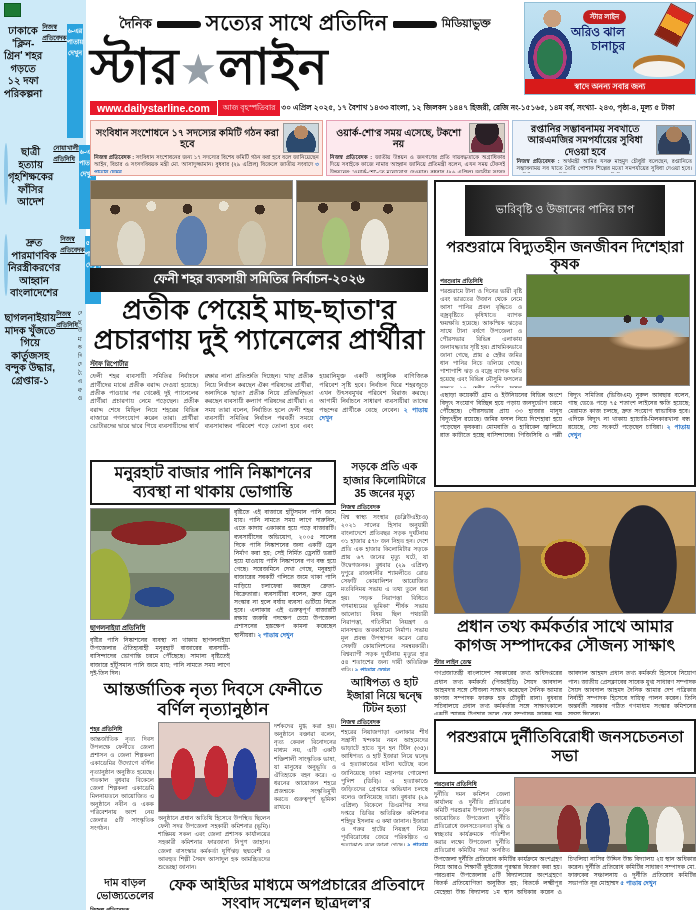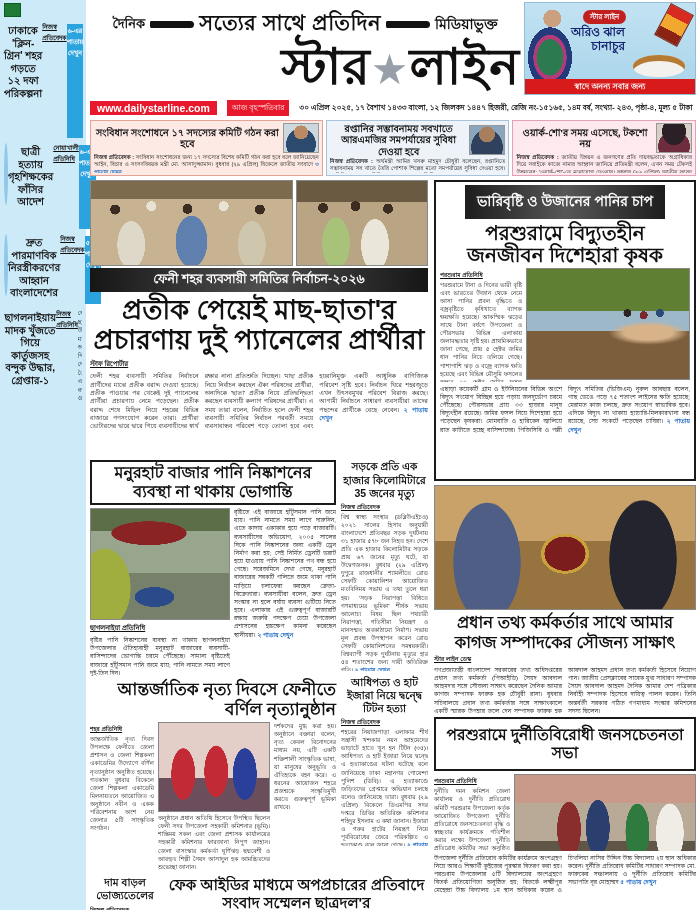--- a/index.html
+++ b/index.html
@@ -21,38 +21,38 @@
 
   
   .main { flex:1; padding:2px 4px 0 4px; display:flex; flex-direction:column; }
 
   .masthead { display:flex; gap:4px; height:95px; }
   .mast-left { flex:1; padding-top:5px; }
   .tagline-row { display:flex; align-items:center; justify-content:center; gap:5px; }
   .daily { font-size:13px; font-weight:bold; }
   .swoosh { height:7px; width:44px; background:#121212; border-radius:4px 10px 10px 4px; }
   .tagline { font-size:21px; font-weight:bold; letter-spacing:0.5px; }
-  .media { font-size:14px; font-weight:bold; }
-  .logo-row { text-align:right; font-weight:bold; font-size:50px; line-height:1.0; letter-spacing:1px; }
+  .media { font-size:11px; font-weight:bold; }
+  .logo-row { text-align:left; font-weight:bold; font-size:50px; line-height:1.0; letter-spacing:1px; }
   .logo-star { color:#97a0a8; font-size:42px; }
 
   .ad { width:172px; height:93px; background:linear-gradient(180deg,#c2e2f2,#a8d4ea); border:1px solid #93bfd6; display:flex; flex-direction:column; position:relative; overflow:hidden; }
   .ad-main { flex:1; position:relative; }
   .ad-child { position:absolute; left:2px; top:4px; width:46px; height:72px;
       background: radial-gradient(circle 9px at 55% 16%, #caa07e 98%, transparent),
                   radial-gradient(ellipse 22px 30px at 50% 70%, #2c7a4f 60%, #b13b7a 61% 75%, #243a7a 76% 100%, transparent);
   }
   .ad-brand { position:absolute; top:7px; left:58px; background:#c21f1f; color:#fff; font-size:7px; font-weight:bold; padding:1px 7px; border-radius:7px; }
   .ad-product { position:absolute; top:22px; left:38px; width:62px; color:#14246e; font-weight:bold; font-size:12px; line-height:1.2; text-align:right; }
   .ad-packet { position:absolute; right:8px; top:4px; width:26px; height:36px; transform:rotate(28deg);
       background:linear-gradient(180deg,#d62b1e 0 30%, #f2a72e 30% 70%, #8a2313 70% 100%); border:1px solid #7a1d10; }
   .ad-bowl { position:absolute; right:10px; bottom:2px; width:52px; height:22px; border-radius:50% 50% 45% 45%; background:#f4f2ee; box-shadow:inset 0 6px 0 #b57a33; }
   .ad-slogan { height:15px; background:#d81a1a; color:#fff; font-size:8px; font-weight:bold; text-align:center; line-height:15px; }
 
-  .dateline { display:flex; align-items:center; gap:10px; height:18px; margin:2px 0 3px; }
+  .dateline { display:flex; align-items:center; gap:1px; height:18px; margin:2px 0 3px; }
   .web-box { background:#e8192c; color:#fff; font-weight:bold; font-size:10.5px; padding:1px 7px; }
   .day-box { background:#e8192c; color:#fff; font-size:7.5px; padding:2px 5px; }
   .date-text { font-size:7.4px; font-weight:bold; white-space:nowrap; overflow:hidden; }
 
   .top-strip { display:flex; gap:3px; height:56px; margin-bottom:4px; }
   .top-box { padding:2px 3px; display:flex; flex-direction:column; overflow:hidden; }
   .tb1 { flex:1.28; background:#fdeae5; border:1px solid #e7a297; }
   .tb2 { flex:1; background:#eef3fa; border:1px solid #a9c3dd; }
   .tb3 { flex:1; background:#fde9ee; border:1px solid #e5a0b5; }
   .tb-head { display:flex; gap:2px; align-items:center; }
@@ -78,42 +78,42 @@
   .mid-left { width:246px; }
   .mid-right { flex:1; }
 
   .monu-box { border:2px solid #1a1a1a; padding:2px; font-weight:bold; font-size:16px; line-height:1.15; text-align:center; }
   .monu-flex { display:flex; gap:4px; margin-top:3px; height:168px; overflow:hidden; }
   .monu-left { width:140px; display:flex; flex-direction:column; }
   .monu-photo { width:140px; height:112px; }
   .monu-left .byline { margin-top:2px; }
   .col-body { font-size:6px; line-height:1.36; text-align:justify; overflow:hidden; flex:1; }
 
-  .dance-title { font-weight:bold; font-size:17px; text-align:right; line-height:1.15; margin-top:4px; }
+  .dance-title { font-weight:bold; font-size:17px; text-align:center; line-height:1.15; margin-top:4px; }
   .dance-flex { display:flex; gap:4px; margin-top:3px; height:150px; overflow:hidden; }
   .dance-left { width:64px; display:flex; flex-direction:column; }
   .dance-midcol { width:112px; display:flex; flex-direction:column; }
   .dance-photo { width:112px; height:90px; }
   .dance-right { flex:1; }
 
   .small-title { font-weight:bold; font-size:10.5px; line-height:1.25; text-align:center; }
   .small-byline { font-size:5.9px; font-weight:bold; text-decoration:underline; margin:2px 0 1px; }
   .small-body { font-size:5.9px; line-height:1.37; text-align:justify; overflow:hidden; }
 
   .bottom-row { display:flex; gap:5px; margin-top:4px; flex:1; overflow:hidden; }
   .oil-col { width:70px; display:flex; flex-direction:column; }
   .fake-col { flex:1; display:flex; flex-direction:column; }
   .fake-title { font-weight:bold; font-size:15px; line-height:1.18; text-align:center; }
   .fake-flex { display:flex; gap:4px; margin-top:3px; flex:1; overflow:hidden; }
   .fake-leftcol { width:84px; display:flex; flex-direction:column; }
 
   
   .flood-box { border:2px solid #1a1a1a; padding:3px 4px 2px; display:flex; flex-direction:column; }
-  .flood-kicker { width:80%; margin:0 auto; background:linear-gradient(90deg,#1d1d1d,#575757 50%,#1d1d1d); color:#fff; font-weight:bold; font-size:14px; text-align:center; padding:5px 0; }
-  .flood-title { font-size:20px; font-weight:bold; text-align:center; line-height:1.12; margin:3px 6px 1px; }
+  .flood-kicker { width:80%; margin:0 auto; background:linear-gradient(90deg,#1d1d1d,#575757 50%,#1d1d1d); color:#fff; font-weight:normal; font-size:11px; text-align:center; padding:16px 0; }
+  .flood-title { font-size:15px; font-weight:bold; text-align:center; line-height:1.12; margin:3px 6px 1px; }
   .flood-mid { display:flex; gap:4px; height:114px; overflow:hidden; }
   .flood-leftcol { width:82px; display:flex; flex-direction:column; }
   .flood-photo { flex:1; height:112px; }
   .flood-bottom { column-count:2; column-gap:6px; font-size:6px; line-height:1.36; text-align:justify; height:92px; overflow:hidden; margin-top:3px; }
 
   .handshake-photo { height:160px; margin-top:4px; }
   .cio-title { font-size:16.5px; font-weight:bold; text-align:center; line-height:1.18; margin-top:3px; }
   .cio-body { column-count:2; column-gap:6px; font-size:6px; line-height:1.36; text-align:justify; height:60px; overflow:hidden; margin-top:1px; }
 
   .anti-box { border:2px solid #1a1a1a; padding:7px; font-weight:bold; font-size:15.5px; line-height:1.18; text-align:center; margin-top:4px; }
@@ -282,40 +282,40 @@
         <div class="tb-head">
           <div class="tb-title">সংবিধান সংশোধনে ১৭ সদস্যের কমিটি গঠন করা হবে</div>
           <div class="tb-photo f-man1"></div>
         </div>
         <div class="tb-body">
           <span class="tb-byline">নিজস্ব প্রতিবেদক :</span>
           <span>সংবিধান সংশোধনের জন্য ১৭ সদস্যের বিশেষ কমিটি গঠন করা হবে বলে জানিয়েছেন আইন, বিচার ও সংসদবিষয়ক মন্ত্রী মো. আসাদুজ্জামান। বুধবার (২৯ এপ্রিল) বিকেলে জাতীয় সংবাদে</span>
           <span class="more">৩ পাতায় দেখুন</span>
         </div>
       </div>
+      <div class="top-box tb3">
+        <div class="tb-head">
+          <div class="tb-title">ওয়ার্ক-শো'র সময় এসেছে, টকশো নয়</div>
+          <div class="tb-photo f-woman"></div>
+        </div>
+        <div class="tb-body">
+          <span class="tb-byline">নিজস্ব প্রতিবেদক :</span>
+          <span>জাতীয় উন্নয়ন ও জনগণের প্রতি দায়বদ্ধতাকে অগ্রাধিকার দিয়ে সবাইকে কাজে নামার আহ্বান জানিয়ে প্রতিমন্ত্রী বলেন, এখন সময় টেকসই উন্নয়নের; 'ওয়ার্ক-শো'-তে মনোযোগ দেওয়ার। বুধবার (২৬ এপ্রিল) জাতীয় সংসদ অধিবেশনে প্রশ্নোত্তর পর্বে</span>
+          
+        </div>
+      </div>
       <div class="top-box tb2">
         <div class="tb-head">
           <div class="tb-title">রপ্তানির সম্ভাবনাময় সবখাতে আরএমজির সমপর্যায়ের সুবিধা দেওয়া হবে</div>
           <div class="tb-photo f-man2"></div>
         </div>
         <div class="tb-body">
           <span class="tb-byline">নিজস্ব প্রতিবেদক :</span>
           <span>অর্থমন্ত্রী আমির খসরু মাহমুদ চৌধুরী বলেছেন, রপ্তানিতে সম্ভাবনাময় সব খাতে তৈরি পোশাক শিল্পের মতো সমপর্যায়ের সুবিধা দেওয়া হবে। সংশ্লিষ্টদের সঙ্গে মতবিনিময়ে এ কথা জানান তিনি</span>
           <span class="more">৩ পাতায় দেখুন</span>
-        </div>
-      </div>
-      <div class="top-box tb3">
-        <div class="tb-head">
-          <div class="tb-title">ওয়ার্ক-শো'র সময় এসেছে, টকশো নয়</div>
-          <div class="tb-photo f-woman"></div>
-        </div>
-        <div class="tb-body">
-          <span class="tb-byline">নিজস্ব প্রতিবেদক :</span>
-          <span>জাতীয় উন্নয়ন ও জনগণের প্রতি দায়বদ্ধতাকে অগ্রাধিকার দিয়ে সবাইকে কাজে নামার আহ্বান জানিয়ে প্রতিমন্ত্রী বলেন, এখন সময় টেকসই উন্নয়নের; 'ওয়ার্ক-শো'-তে মনোযোগ দেওয়ার। বুধবার (২৬ এপ্রিল) জাতীয় সংসদ অধিবেশনে প্রশ্নোত্তর পর্বে</span>
-          
         </div>
       </div>
     </div>
 
     <div class="content">
 
       <div class="center-col">
         <div class="photo-row">
           <div class="ph pa f-crowd1"></div>
           <div class="ph pb f-crowd2"></div>

